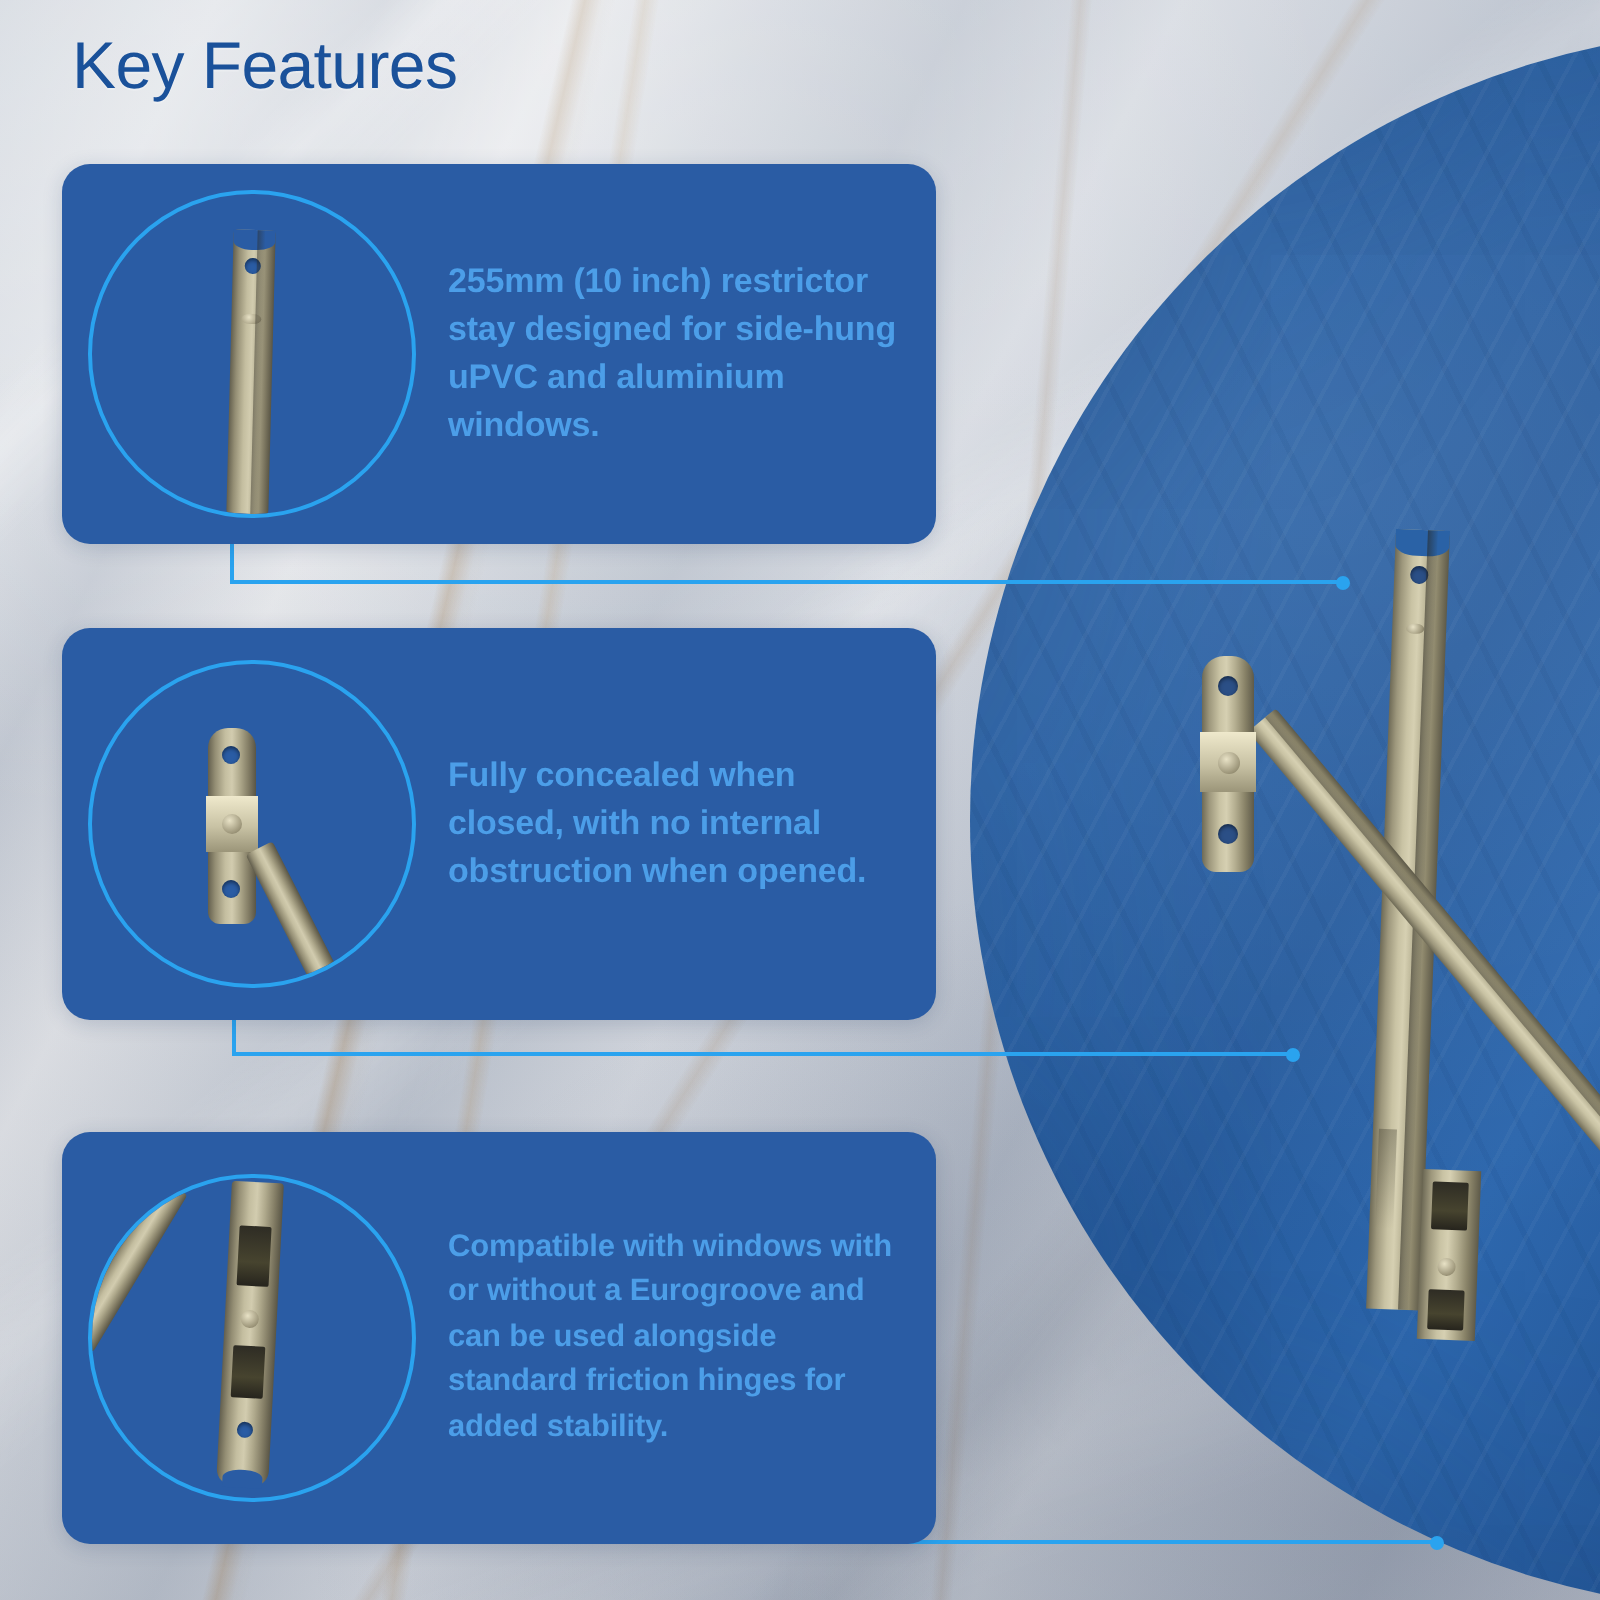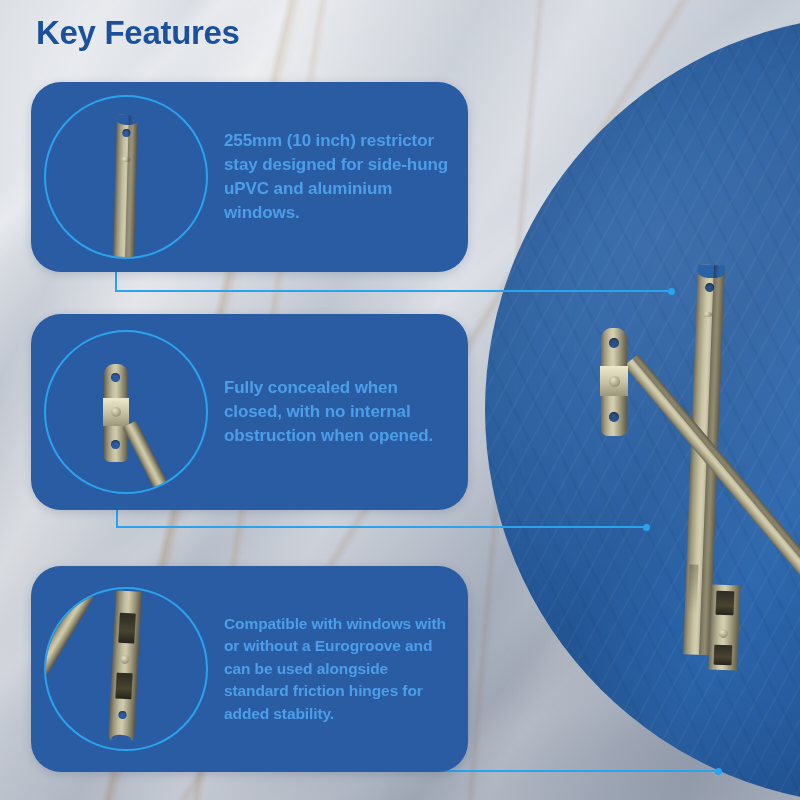--- a/index.html
+++ b/index.html
@@ -55,30 +55,30 @@
   .brand-circle::after{
     content:"";position:absolute;inset:0;border-radius:50%;
     background:
       repeating-linear-gradient(118deg, rgba(255,255,255,.035) 0px, rgba(255,255,255,.035) 2px, rgba(0,0,0,0) 2px, rgba(0,0,0,0) 16px),
       repeating-linear-gradient(64deg, rgba(10,40,80,.05) 0px, rgba(10,40,80,.05) 3px, rgba(0,0,0,0) 3px, rgba(0,0,0,0) 22px);
   }
 
   
   .page-title{
     position:absolute;left:36px;top:14px;
-    font-size:33px;font-weight:bold;letter-spacing:-.3px;
+    font-size:33px;font-weight:normal;letter-spacing:-.3px;
     color:#1a519a;
     text-shadow:0 1px 0 rgba(255,255,255,.25);
   }
 
   
   .card{
     position:absolute;left:31px;width:437px;
     background:#2a5ca4;
-    border-radius:30px;
+    border-radius:14px;
     box-shadow:0 2px 10px rgba(20,50,95,.18);
   }
   #card-0{top:82px;height:190px;}
   #card-1{top:314px;height:196px;}
   #card-2{top:566px;height:206px;}
 
   .card-thumb{
     position:absolute;left:13px;top:50%;transform:translateY(-50%);
     width:160px;height:160px;border-radius:50%;
     border:2.5px solid #2aa3ef;

